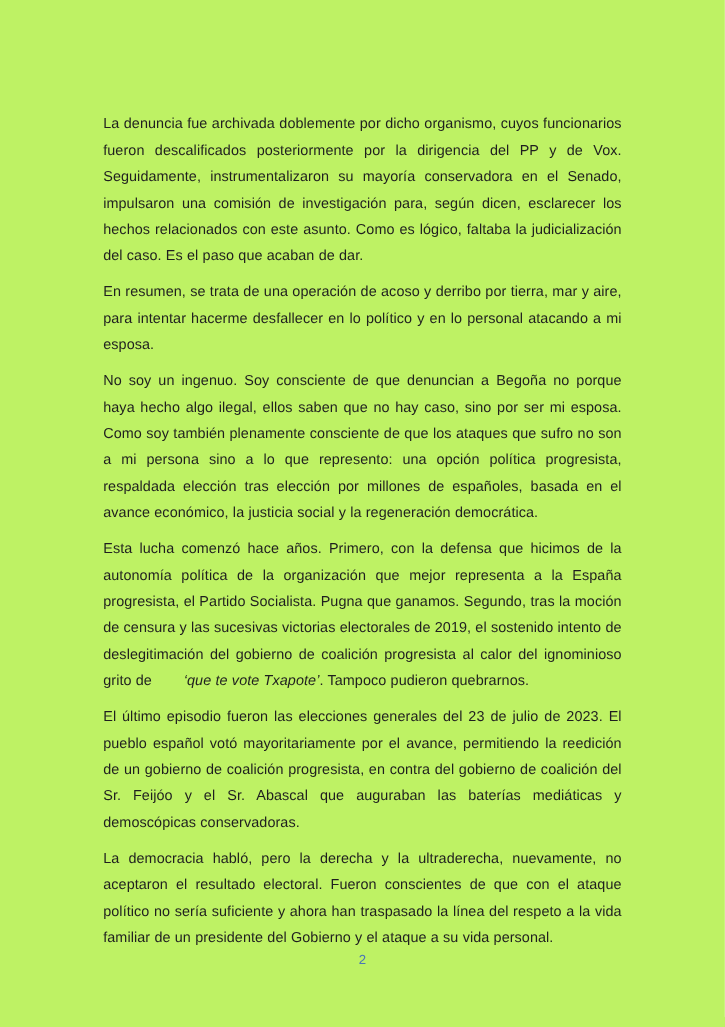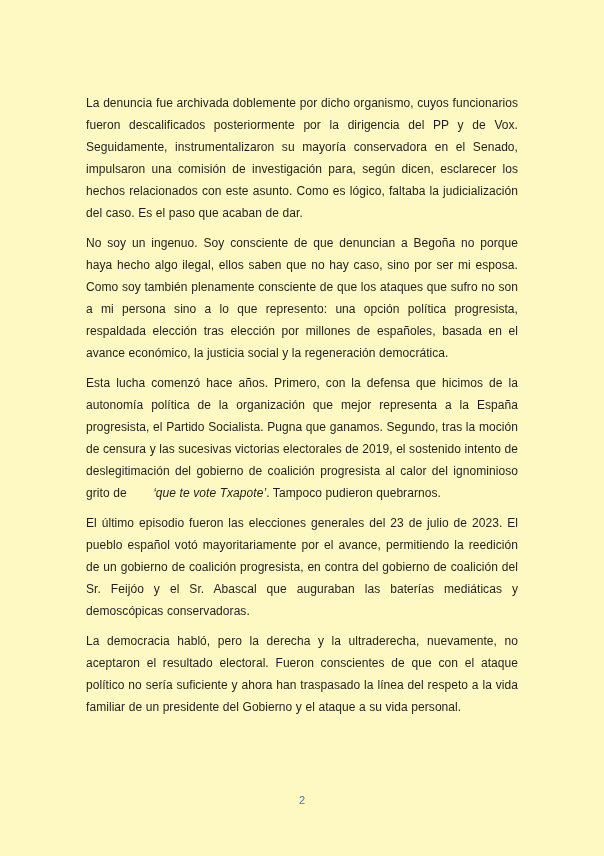--- a/index.html
+++ b/index.html
@@ -14,21 +14,21 @@
     height: 856px;
     position: relative;
     overflow: hidden;
     font-family: "Liberation Sans", "DejaVu Sans", sans-serif;
     -webkit-font-smoothing: antialiased;
   }
 
   .page {
     position: absolute;
     inset: 0;
-    background: #fef9c3;
+    background: #bef264;
   }
 
   .text-column {
     position: absolute;
     left: 86px;
     top: 92px;
     width: 432px;
   }
 
   .para {
@@ -66,20 +66,21 @@
 </style>
 </head>
 <body>
 
 <div class="page">
 
   <div class="text-column">
 
     <p class="para">La denuncia fue archivada doblemente por dicho organismo, cuyos funcionarios fueron descalificados posteriormente por la dirigencia del PP y de Vox. Seguidamente, instrumentalizaron su mayoría conservadora en el Senado, impulsaron una comisión de investigación para, según dicen, esclarecer los hechos relacionados con este asunto. Como es lógico, faltaba la judicialización del caso. Es el paso que acaban de dar.</p>
 
+    <p class="para">En resumen, se trata de una operación de acoso y derribo por tierra, mar y aire, para intentar hacerme desfallecer en lo político y en lo personal atacando a mi esposa.</p>
 
     <p class="para">No soy un ingenuo. Soy consciente de que denuncian a Begoña no porque haya hecho algo ilegal, ellos saben que no hay caso, sino por ser mi esposa. Como soy también plenamente consciente de que los ataques que sufro no son a mi persona sino a lo que represento: una opción política progresista, respaldada elección tras elección por millones de españoles, basada en el avance económico, la justicia social y la regeneración democrática.</p>
 
     <p class="para">
       <span>Esta lucha comenzó hace años. Primero, con la defensa que hicimos de la autonomía política de la organización que mejor representa a la España progresista, el Partido Socialista. Pugna que ganamos. Segundo, tras la moción de censura y las sucesivas victorias electorales de 2019, el sostenido intento de deslegitimación del gobierno de coalición progresista al calor del ignominioso grito de </span><em class="italic-phrase">‘que te vote Txapote’</em><span>. Tampoco pudieron quebrarnos.</span>
     </p>
 
     <p class="para">El último episodio fueron las elecciones generales del 23 de julio de 2023. El pueblo español votó mayoritariamente por el avance, permitiendo la reedición de un gobierno de coalición progresista, en contra del gobierno de coalición del Sr. Feijóo y el Sr. Abascal que auguraban las baterías mediáticas y demoscópicas conservadoras.</p>
 
     <p class="para">La democracia habló, pero la derecha y la ultraderecha, nuevamente, no aceptaron el resultado electoral. Fueron conscientes de que con el ataque político no sería suficiente y ahora han traspasado la línea del respeto a la vida familiar de un presidente del Gobierno y el ataque a su vida personal.</p>

